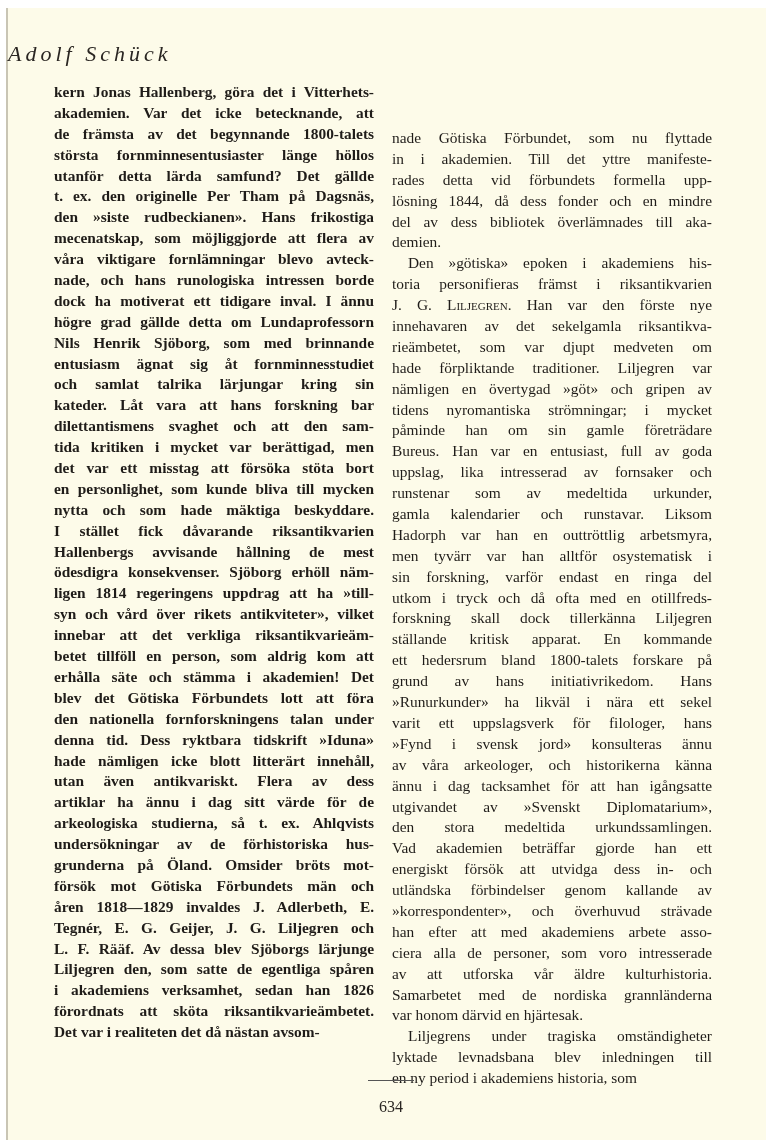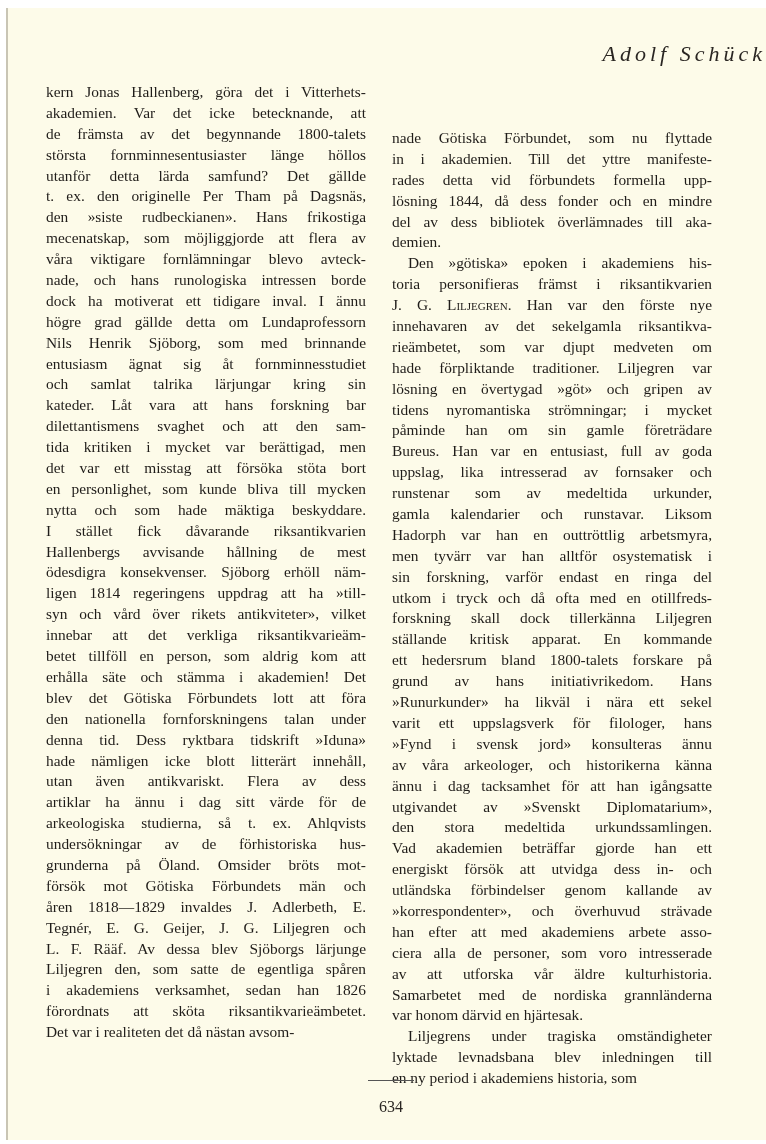--- a/index.html
+++ b/index.html
@@ -10,34 +10,33 @@
       font-family: "Liberation Serif", "DejaVu Serif", serif;
     }
     .page {
       position: absolute; left: 6px; top: 8px; width: 760px; height: 1132px;
       background: #fdfbe9;
       border-left: 2px solid #c9c5b4;
       box-sizing: border-box;
     }
     .header {
       position: absolute; left: 0; right: 0; top: 33px;
-      text-align: right;
+      text-align: left;
       font-style: italic;
       font-size: 22px;
       letter-spacing: 4px;
       color: #2a2622;
-      padding-left: 37px;
     }
     .col {
       position: absolute; top: 74px; width: 320px;
       font-size: 15.4px;
       line-height: 20.9px;
       color: #1f1c19;
     }
-    .col.left { left: 38px; }
+    .col.left { left: 46px; font-weight: bold; }
     .col.right { left: 384px; margin-top: 46px; }
     .line {
       display: block;
       white-space: nowrap;
       text-align: justify;
       text-align-last: justify;
       height: 20.9px;
     }
     .line.last { text-align-last: left; }
     .line.indent { padding-left: 16px; }
@@ -109,21 +108,21 @@
       <span class="line">rades detta vid förbundets formella upp-</span>
       <span class="line">lösning 1844, då dess fonder och en mindre</span>
       <span class="line">del av dess bibliotek överlämnades till aka-</span>
       <span class="line last">demien.</span>
       <span class="line indent">Den »götiska» epoken i akademiens his-</span>
       <span class="line">toria personifieras främst i riksantikvarien</span>
       <span class="line">J. G. <span class="sc">Liljegren</span>. Han var den förste nye</span>
       <span class="line">innehavaren av det sekelgamla riksantikva-</span>
       <span class="line">rieämbetet, som var djupt medveten om</span>
       <span class="line">hade förpliktande traditioner. Liljegren var</span>
-      <span class="line">lösning en övertygad »göt» och gripen av</span>
+      <span class="line">nämligen en övertygad »göt» och gripen av</span>
       <span class="line">tidens nyromantiska strömningar; i mycket</span>
       <span class="line">påminde han om sin gamle företrädare</span>
       <span class="line">Bureus. Han var en entusiast, full av goda</span>
       <span class="line">uppslag, lika intresserad av fornsaker och</span>
       <span class="line">runstenar som av medeltida urkunder,</span>
       <span class="line">gamla kalendarier och runstavar. Liksom</span>
       <span class="line">Hadorph var han en outtröttlig arbetsmyra,</span>
       <span class="line">men tyvärr var han alltför osystematisk i</span>
       <span class="line">sin forskning, varför endast en ringa del</span>
       <span class="line">utkom i tryck och då ofta med en otillfreds-</span>

